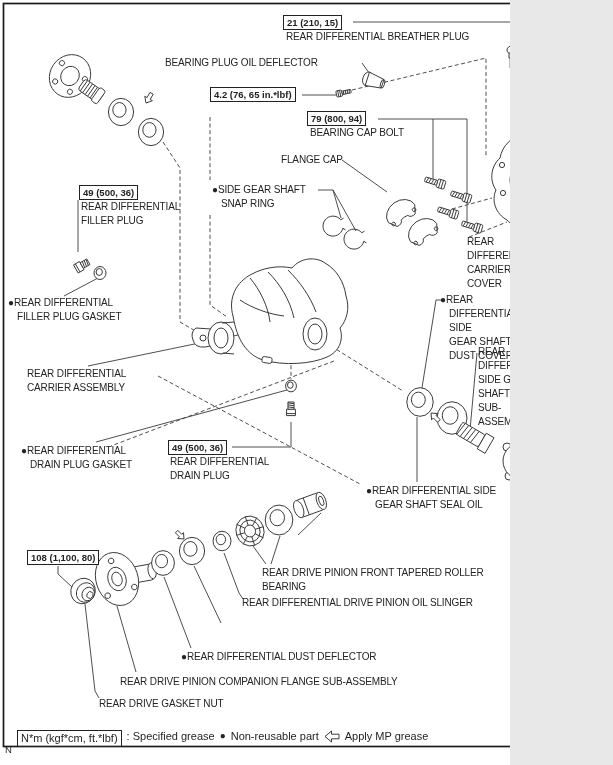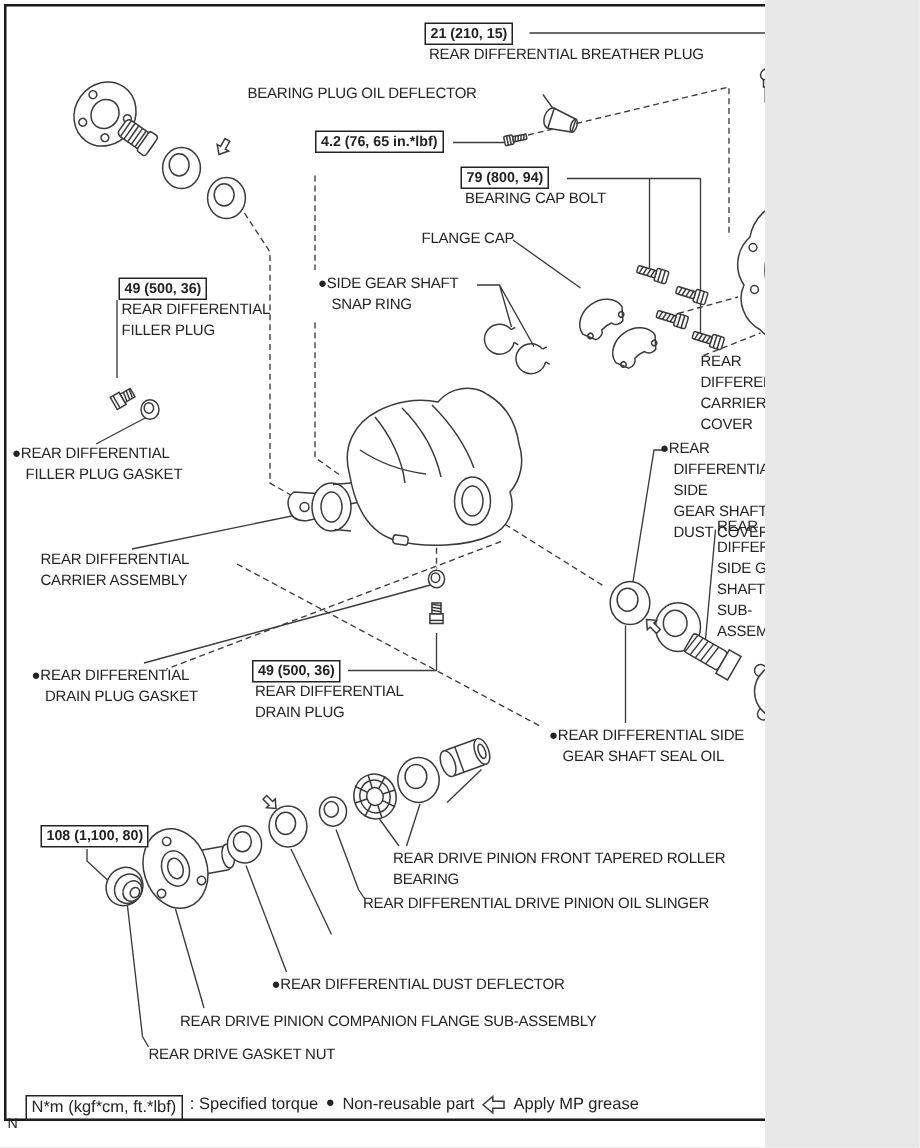--- a/index.html
+++ b/index.html
@@ -298,21 +298,21 @@
 <div class="lbl hang" style="left:366px;top:484px">●REAR DIFFERENTIAL SIDE
 GEAR SHAFT SEAL OIL</div>
 <div class="lbl" style="left:262px;top:566px">REAR DRIVE PINION FRONT TAPERED ROLLER BEARING</div>
 <div class="lbl" style="left:242px;top:596px">REAR DIFFERENTIAL DRIVE PINION OIL SLINGER</div>
 <div class="lbl" style="left:181px;top:650px">●REAR DIFFERENTIAL DUST DEFLECTOR</div>
 <div class="lbl" style="left:120px;top:675px">REAR DRIVE PINION COMPANION FLANGE SUB-ASSEMBLY</div>
 <div class="lbl" style="left:99px;top:697px">REAR DRIVE GASKET NUT</div>
 
 <div class="legend">
   <span class="box">N*m (kgf*cm, ft.*lbf)</span>
-  <span>: Specified torque</span>
+  <span>: Specified grease</span>
   <span class="bullet">●</span>
   <span>Non-reusable part</span>
   <svg width="16" height="13" viewBox="-1 -6.5 16 13">
     <path d="M0 0 L6.5 -5.5 L6.5 -2.3 L14 -2.3 L14 2.3 L6.5 2.3 L6.5 5.5 Z" fill="#fff" stroke="#3a3a3a" stroke-width="1"></path>
   </svg>
   <span>Apply MP grease</span>
 </div>
 
 <div class="pg">N</div>
 <div class="figcode">C159609E01</div>

